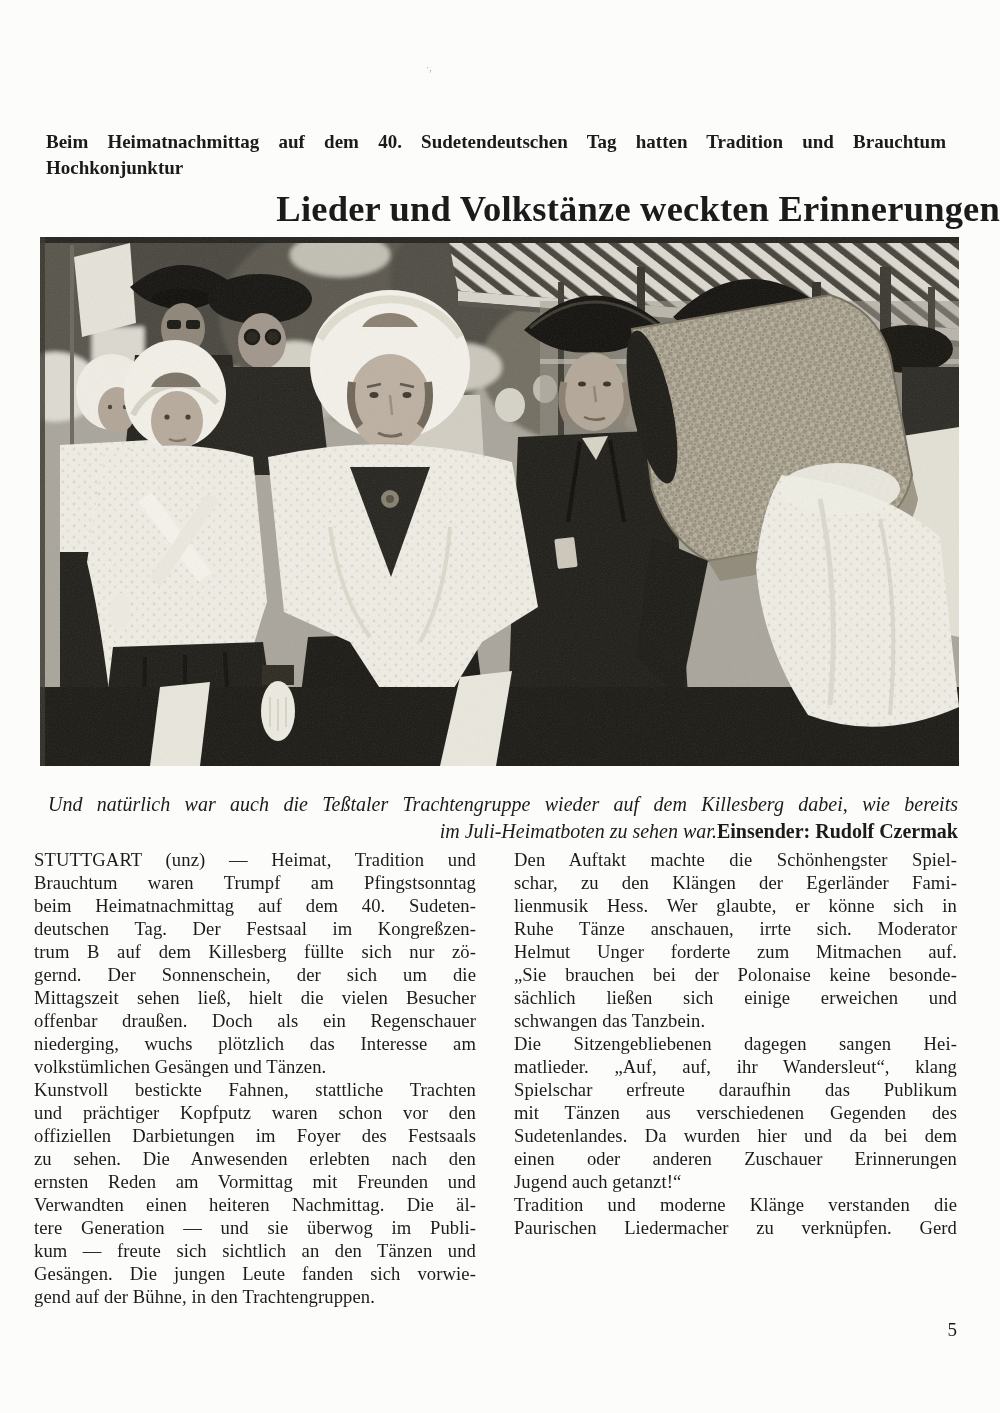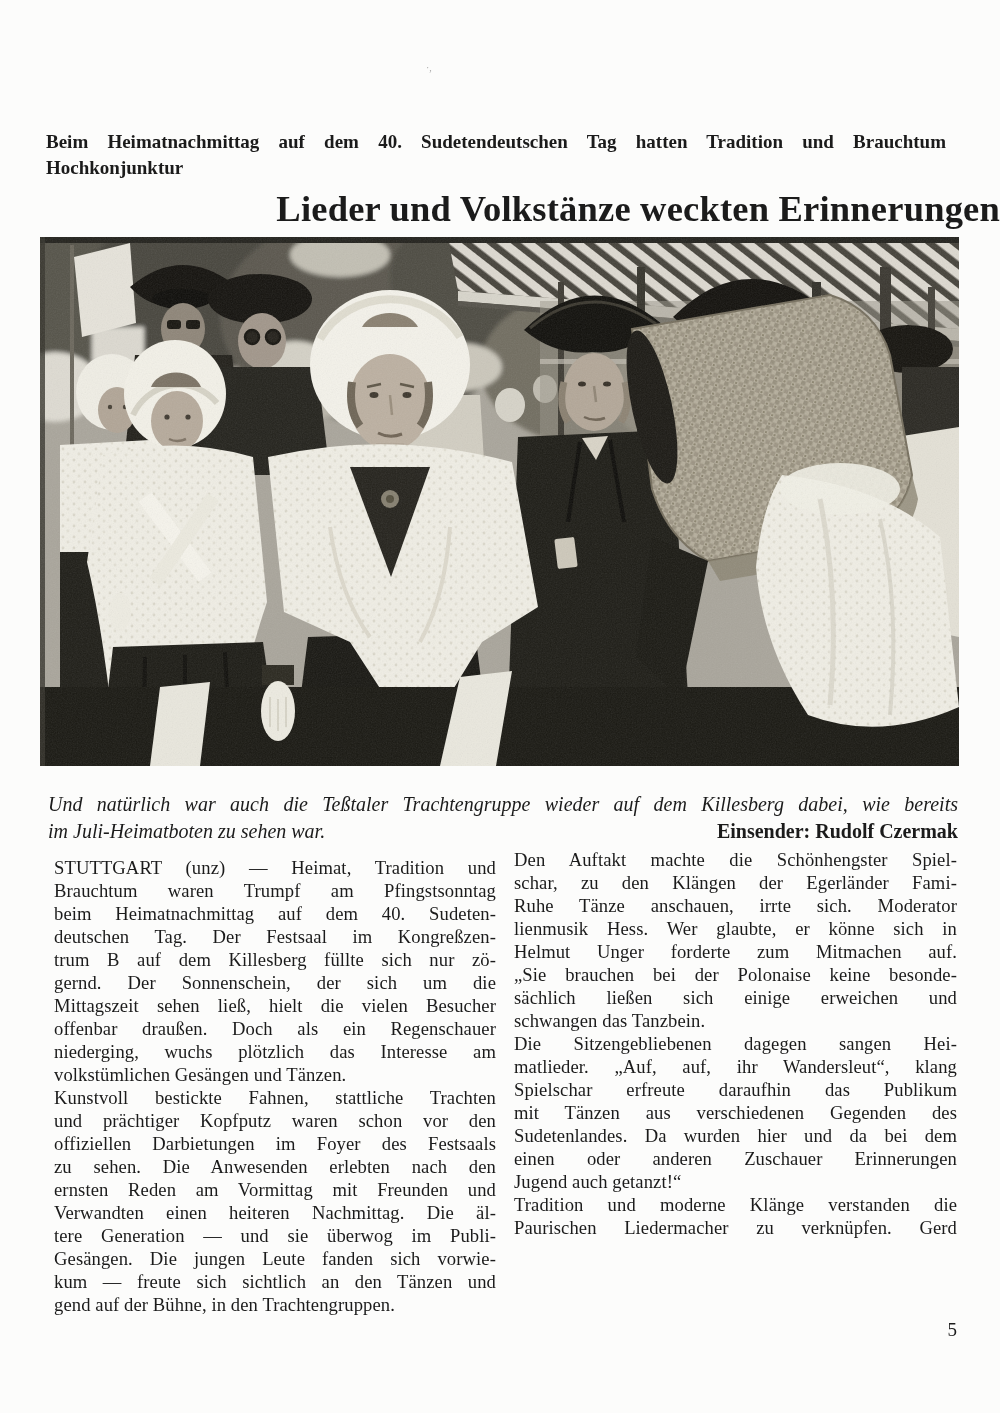--- a/index.html
+++ b/index.html
@@ -8,24 +8,24 @@
   .artifact{position:absolute;left:426px;top:62px;font-size:10px;color:#a8a8a8;}
   .kicker{position:absolute;left:46px;top:129px;width:900px;
           font-weight:bold;font-size:19px;line-height:25.5px;}
   .j{text-align:justify;text-align-last:justify;}
   .headline{position:absolute;left:0;top:188px;width:1000px;margin:0;text-align:right;
             font-size:36.5px;font-weight:bold;letter-spacing:.2px;line-height:42px;}
   .photo{position:absolute;left:40px;top:237px;width:919px;height:529px;background:#a9a59b;}
   .photo svg{display:block;}
   .caption{position:absolute;left:48px;top:771px;width:910px;font-size:20px;line-height:26.5px;margin-top:20px;}
   .i{font-style:italic;}
-  .capline2{display:flex;justify-content:space-between;}
+  .capline2{display:flex;justify-content:flex-end;}
   .credit{font-style:normal;font-weight:bold;}
   .col{position:absolute;top:848px;font-size:18.6px;line-height:23px;letter-spacing:.1px;}
-  .colL{left:54px;width:442px;margin-top:8px;}
+  .colL{left:34px;width:442px;}
   .colR{left:514px;width:443px;}
   .bline{text-align:justify;text-align-last:justify;}
   .bline.last{text-align-last:left;}
   .pagenum{position:absolute;left:897px;top:1319px;width:60px;text-align:right;font-size:19px;}
 </style>
 </head>
 <body>
 
 <div class="page">
 
@@ -266,29 +266,29 @@
       <div class="bline">offenbar draußen. Doch als ein Regenschauer</div>
       <div class="bline">niederging, wuchs plötzlich das Interesse am</div>
       <div class="bline last">volkstümlichen Gesängen und Tänzen.</div>
       <div class="bline">Kunstvoll bestickte Fahnen, stattliche Trachten</div>
       <div class="bline">und prächtiger Kopfputz waren schon vor den</div>
       <div class="bline">offiziellen Darbietungen im Foyer des Festsaals</div>
       <div class="bline">zu sehen. Die Anwesenden erlebten nach den</div>
       <div class="bline">ernsten Reden am Vormittag mit Freunden und</div>
       <div class="bline">Verwandten einen heiteren Nachmittag. Die äl-</div>
       <div class="bline">tere Generation — und sie überwog im Publi-</div>
+      <div class="bline">kum — freute sich sichtlich an den Tänzen und</div>
       <div class="bline">Gesängen. Die jungen Leute fanden sich vorwie-</div>
-      <div class="bline">kum — freute sich sichtlich an den Tänzen und</div>
       <div class="bline last">gend auf der Bühne, in den Trachtengruppen.</div>
     </div>
   <div class="col colR">
       <div class="bline">Den Auftakt machte die Schönhengster Spiel-</div>
       <div class="bline">schar, zu den Klängen der Egerländer Fami-</div>
+      <div class="bline">lienmusik Hess. Wer glaubte, er könne sich in</div>
       <div class="bline">Ruhe Tänze anschauen, irrte sich. Moderator</div>
-      <div class="bline">lienmusik Hess. Wer glaubte, er könne sich in</div>
       <div class="bline">Helmut Unger forderte zum Mitmachen auf.</div>
       <div class="bline">„Sie brauchen bei der Polonaise keine besonde-</div>
       <div class="bline">sächlich ließen sich einige erweichen und</div>
       <div class="bline last">schwangen das Tanzbein.</div>
       <div class="bline">Die Sitzengebliebenen dagegen sangen Hei-</div>
       <div class="bline">matlieder. „Auf, auf, ihr Wandersleut“, klang</div>
       <div class="bline">Spielschar erfreute daraufhin das Publikum</div>
       <div class="bline">mit Tänzen aus verschiedenen Gegenden des</div>
       <div class="bline">Sudetenlandes. Da wurden hier und da bei dem</div>
       <div class="bline">einen oder anderen Zuschauer Erinnerungen</div>

